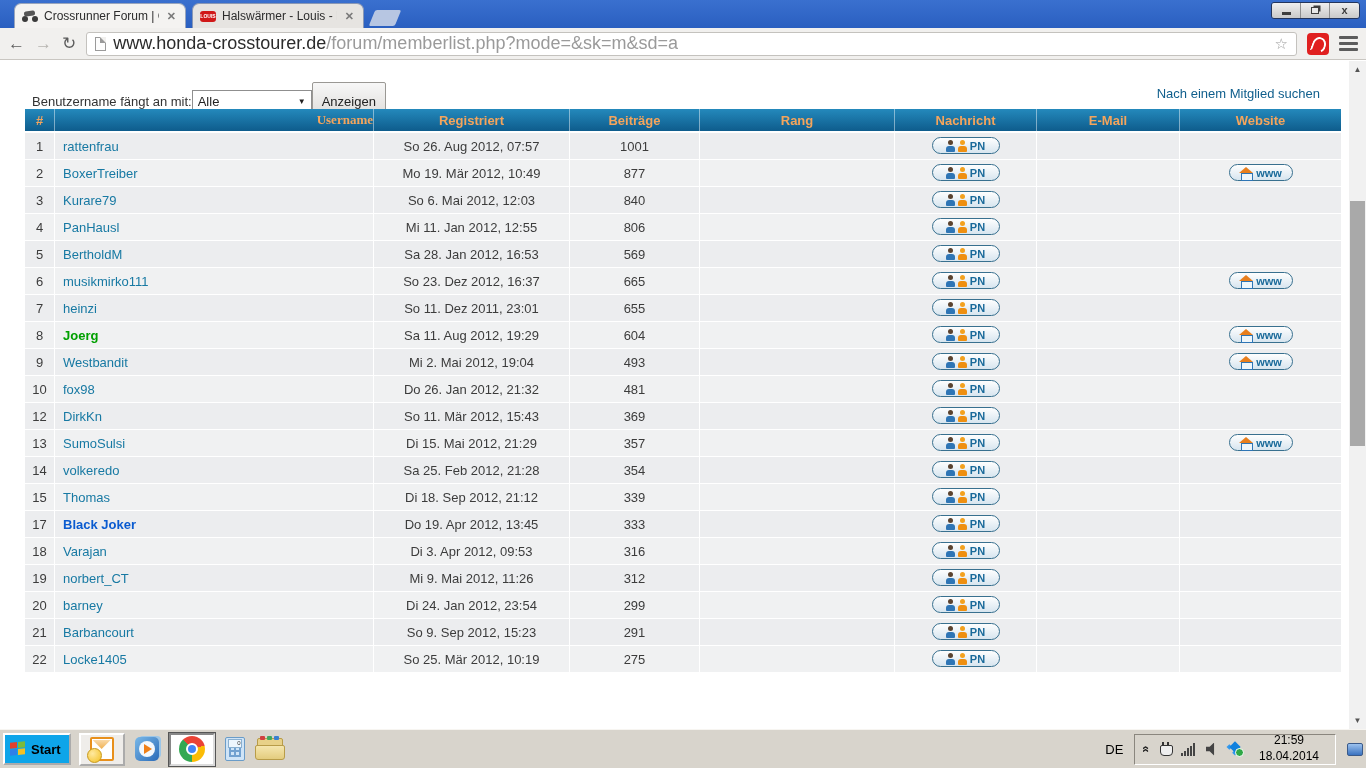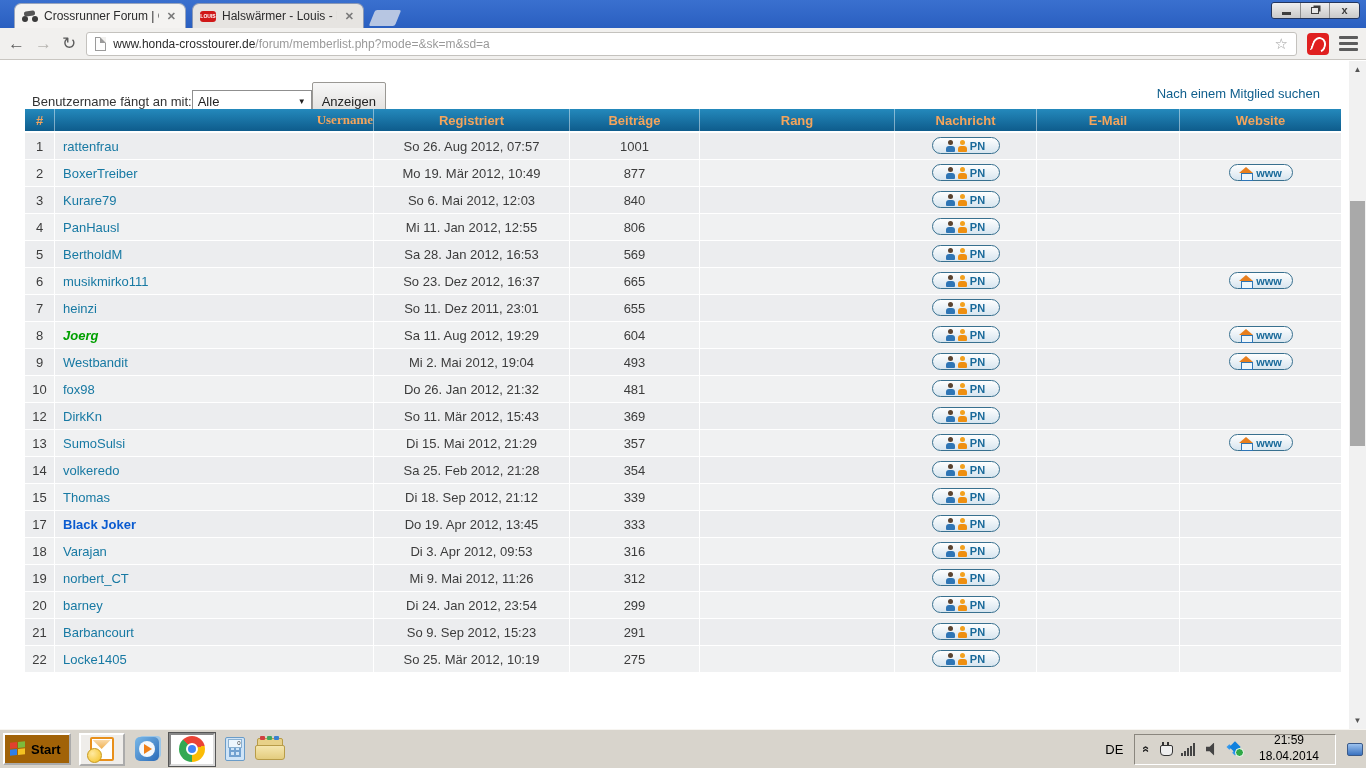--- a/index.html
+++ b/index.html
@@ -40,21 +40,21 @@
 
   .toolbar { position:absolute; top:28px; left:0; width:1366px; height:32px;
     background:#f1f0ee; border-bottom:1px solid #c9c6c1; display:flex; align-items:center; padding:0 8px; gap:10px; }
   .navbtn { font-size:17px; color:#5c5c5c; line-height:1; }
   .navbtn.disabled { color:#b6b4b0; }
   .omnibox { flex:1; height:24px; background:#fff; border:1px solid #c4c2be; border-radius:3px;
     display:flex; align-items:center; padding:0 8px; gap:7px; }
   .doc-icon { width:11px; height:14px; background:#fdfdfd; border:1px solid #9a9a9a; position:relative; }
   .doc-icon::after { content:""; position:absolute; top:-1px; right:-1px; border:3px solid;
     border-color:#f1f0ee #f1f0ee #9a9a9a #9a9a9a; }
-  .url { font-size:12px; color:#9a9a9a; white-space:nowrap; overflow:hidden; flex:1; }
+  .url { font-size:18px; color:#9a9a9a; white-space:nowrap; overflow:hidden; flex:1; }
   .url b { color:#2b2b2b; font-weight:normal; }
   .star { font-size:15px; color:#a0a0a0; }
   .avira { width:22px; height:22px; border-radius:4px; background:#e02020; position:relative; flex:0 0 22px; }
   .avira::after { content:""; position:absolute; top:4px; left:5px; width:10px; height:12px;
     border:2.5px solid #fff; border-radius:50% 50% 50% 0; border-bottom-color:transparent; transform:rotate(20deg); }
   .menu-icon { width:19px; display:flex; flex-direction:column; gap:3px; }
   .menu-icon span { height:3px; background:#5c5c5c; border-radius:1px; }
 
   
   .content { position:absolute; top:61px; left:0; width:1366px; height:668px; background:#fff; overflow:hidden; }
@@ -73,21 +73,21 @@
     font-size:13px; font-weight:bold; border-right:1px solid rgba(255,255,255,.45);
     border-bottom:2px solid #fff; text-align:center; }
   th.h-user { text-align:right; padding-left:8px;font-family:Liberation Serif, serif; }
   th:last-child { border-right:none; }
   td { height:27px; background:#ecedef; border-right:1px solid #fff; border-bottom:1px solid #fff;
     font-size:13px; color:#3c3c3c; text-align:center; overflow:hidden; }
   tr:nth-child(even) td { background:#f0f1f2; }
   td:last-child { border-right:none; }
   td.cell-user { text-align:left; padding-left:8px; }
   a.user-link { color:#1779a3; text-decoration:none; font-size:13px; }
-  a.user-link.green-bold { color:#00a000; font-weight:bold;font-style:italic; }
+  a.user-link.green-bold { color:#00a000; font-weight:bold; }
   a.user-link.blue-bold { color:#0a5bd0; font-weight:bold; }
 
   .pill { display:inline-flex; align-items:center; justify-content:center; gap:3px;
     height:17px; border:1px solid #38708f; border-radius:9px;
     background:linear-gradient(#fefefe,#d7e5ef); color:#1a6a9a; font-size:11px; font-weight:bold; }
   .pn-btn { width:68px; } .www-btn { width:64px; }
   .mini-person { width:9px; height:12px; position:relative; display:inline-block; }
   .mini-person::before { content:""; position:absolute; top:0; left:2px; width:5px; height:5px; border-radius:50%; }
   .mini-person::after { content:""; position:absolute; bottom:0; left:0; width:9px; height:6px; border-radius:3px 3px 1px 1px; }
   .mini-person.p1::before { background:#5a4330; } .mini-person.p1::after { background:#2e75b5; }
@@ -102,21 +102,21 @@
   .scrollbar { position:absolute; top:61px; right:0; width:17px; height:668px; background:#f1f1f1; }
   .sb-btn { position:absolute; left:0; width:17px; height:17px; display:flex; align-items:center; justify-content:center;
     color:#555; font-size:8px; }
   .sb-up { top:0; } .sb-down { bottom:0; }
   .sb-thumb { position:absolute; left:1px; width:15px; top:140px; height:245px; background:#a9a9a9; }
 
   
   .taskbar { position:absolute; bottom:0; left:0; width:1366px; height:39px; background:#d8d4cc;
     border-top:1px solid #f7f5f1; display:flex; align-items:center; padding:0 3px; }
   .start-btn { height:32px; padding:0 8px 0 5px; display:flex; align-items:center; gap:5px;
-    background:#a16207; border:2px outset #fff; font-size:13px; font-weight:bold; color:#000; margin-right:8px; }
+    background:#0ea5e9; border:2px outset #fff; font-size:13px; font-weight:bold; color:#000; margin-right:8px; }
   .winflag { width:16px; height:14px; display:grid; grid-template-columns:7px 7px; grid-template-rows:6px 6px;
     gap:1px; transform:skewY(-6deg); }
   .winflag i { display:block; }
   .winflag i:nth-child(1){background:#e0412e;} .winflag i:nth-child(2){background:#7cbb3c;}
   .winflag i:nth-child(3){background:#2f7fe8;} .winflag i:nth-child(4){background:#f3c122;}
 
   .task-item { height:33px; display:flex; align-items:center; justify-content:center; margin-right:10px; }
   .task-item.btn-raised { width:46px; background:#efedea; border:2px outset #fff; }
   .task-item.btn-pressed { width:46px; background:#fff; border:2px inset #dcdcdc; outline:1px solid #555; }
 

